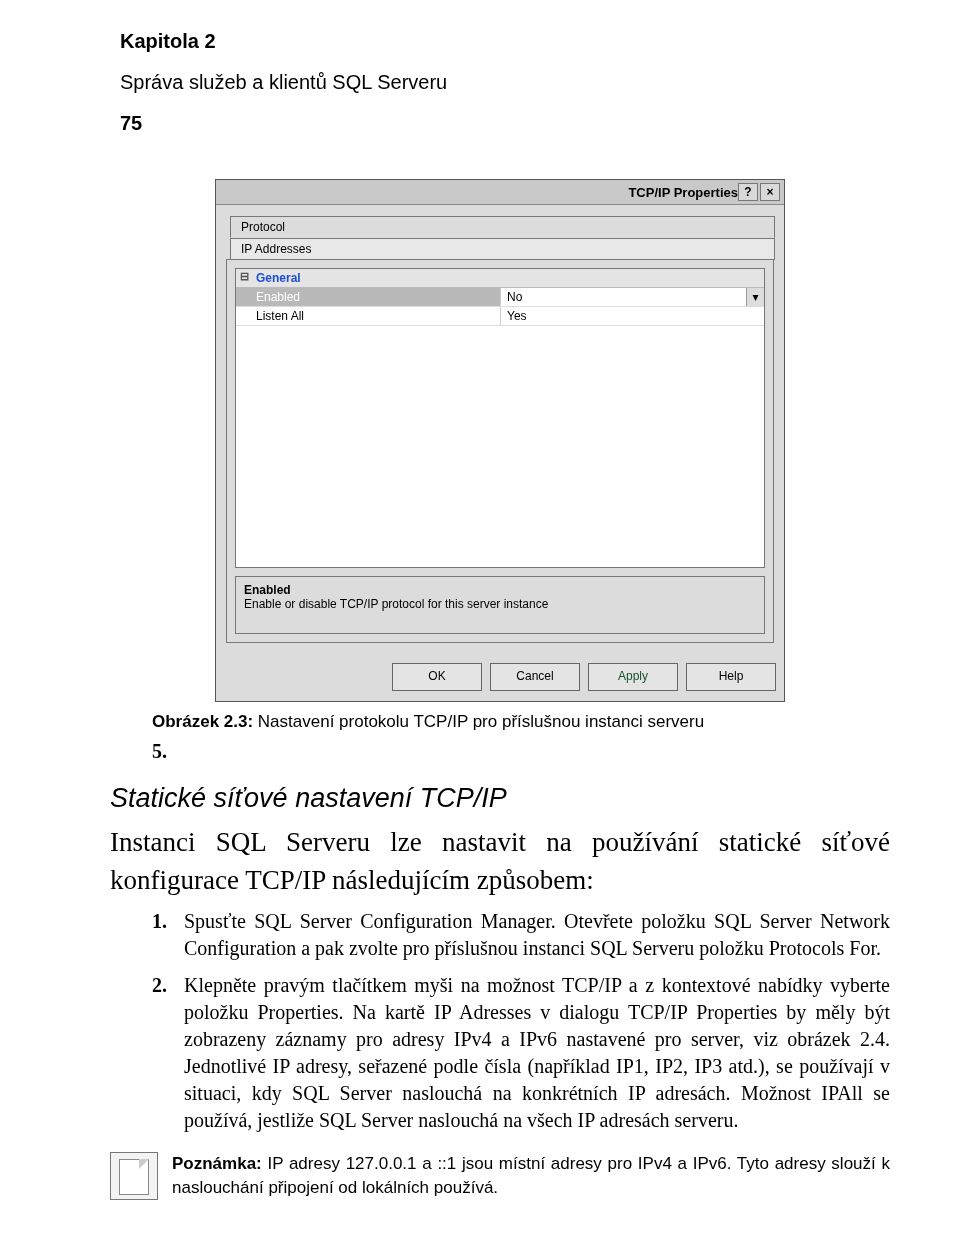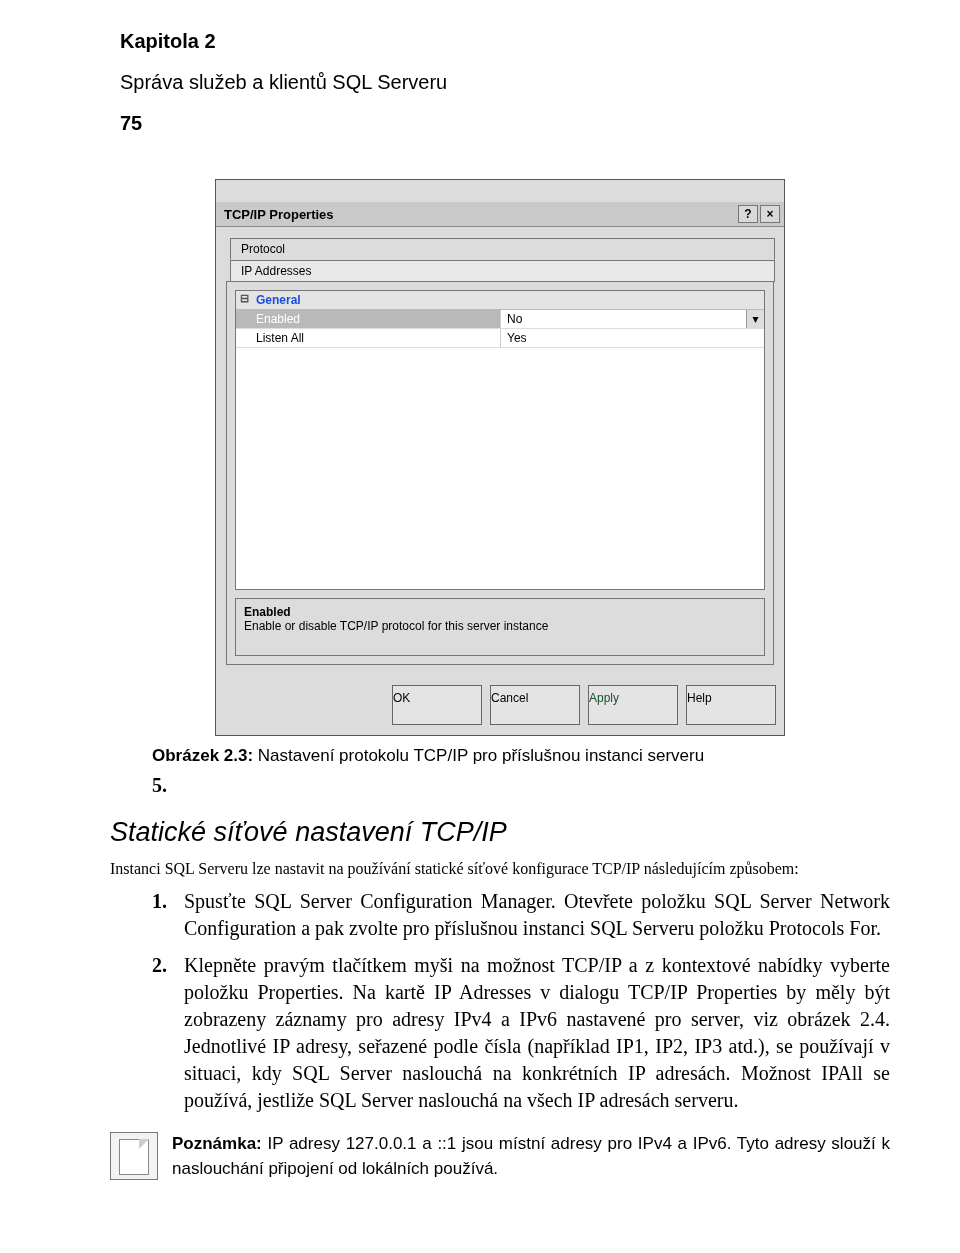--- a/index.html
+++ b/index.html
@@ -31,28 +31,27 @@
     width: 570px;
     margin: 0 auto 10px auto;
     background: #dcdcdc;
     border: 1px solid #555;
     font-family: Tahoma, Arial, sans-serif;
     font-size: 13px;
     color: #000;
   }
   .titlebar {
     display:flex;
-    justify-content: space-between;
+    justify-content: flex-end;
     align-items: center;
     background: #c9c9c9;
     border-bottom: 1px solid #888;
     padding: 3px 4px 3px 8px;
     font-weight: bold;
     font-size: 13px;
-    margin-top: 22px;
   }
   .tb-icons { display:flex; gap:2px;}
   .tb-btn {
     width:20px; height:18px;
     background:#d9d9d9;
     border:1px solid #777;
     display:flex; align-items:center; justify-content:center;
     font-size:12px; font-weight:bold;
     cursor:default;
   }
@@ -114,26 +113,26 @@
     padding:6px 8px;
     height:58px;
     font-size:12px;
   }
   .desc-box .dt{font-weight:bold;}
   .btn-row{
     display:flex; justify-content:flex-end; gap:8px;
     padding:10px 8px 10px 8px;
   }
   .win-btn{
-    width:90px; height:40px;
+    width:90px; height:28px;
     border:1px solid #666;
     background:#e4e4e4;
     font-family:Tahoma,Arial,sans-serif;
     font-size:12px;
-    text-align:left;
+    text-align:center;
     line-height:24px;
   }
   .win-btn.disabled{ color:#14532d; }
   
   .fig-caption{
     font-family: Arial, Helvetica, sans-serif;
     font-size:17px;
     margin: 8px 0 6px 42px;
   }
   .fig-caption b{font-weight:bold;}
@@ -143,21 +142,21 @@
   }
   .numitem .n{font-weight:bold; min-width:20px;}
   .numitem.just .t{text-align:justify;}
   .h2{
     font-family: Arial, Helvetica, sans-serif;
     font-style: italic;
     font-size:27px;
     margin:18px 0 10px 0;
   }
   .para{
-    font-size:16px; line-height:1.4; text-align:justify;
+    font-size:27px; line-height:1.4; text-align:justify;
     margin: 0 0 8px 0;
   }
   .note-row{
     display:flex; gap:14px; align-items:flex-start;
     margin-top:18px;
   }
   .note-icon{
     width:48px; height:48px; flex:0 0 48px;
     border:1px solid #777; background:#f3f3f3;
     position:relative;

